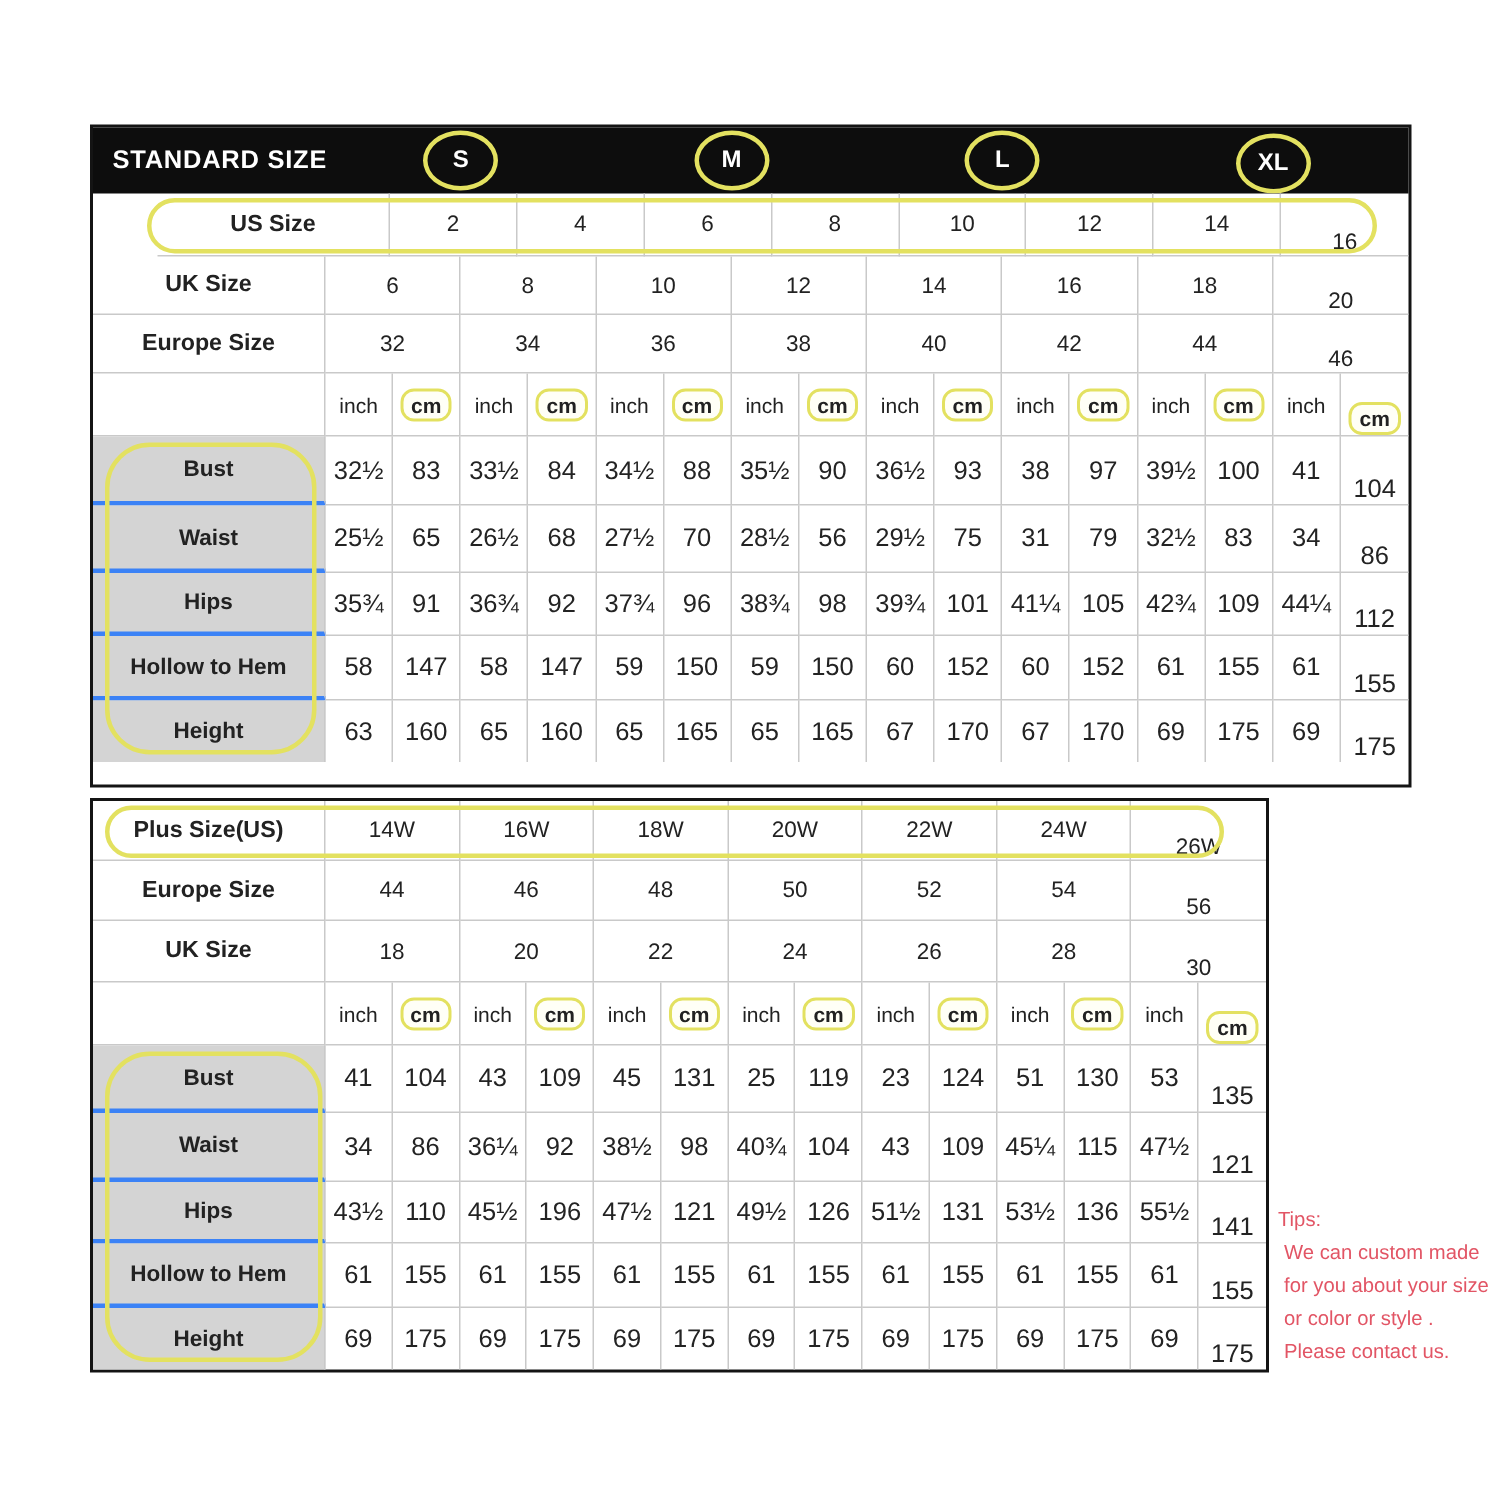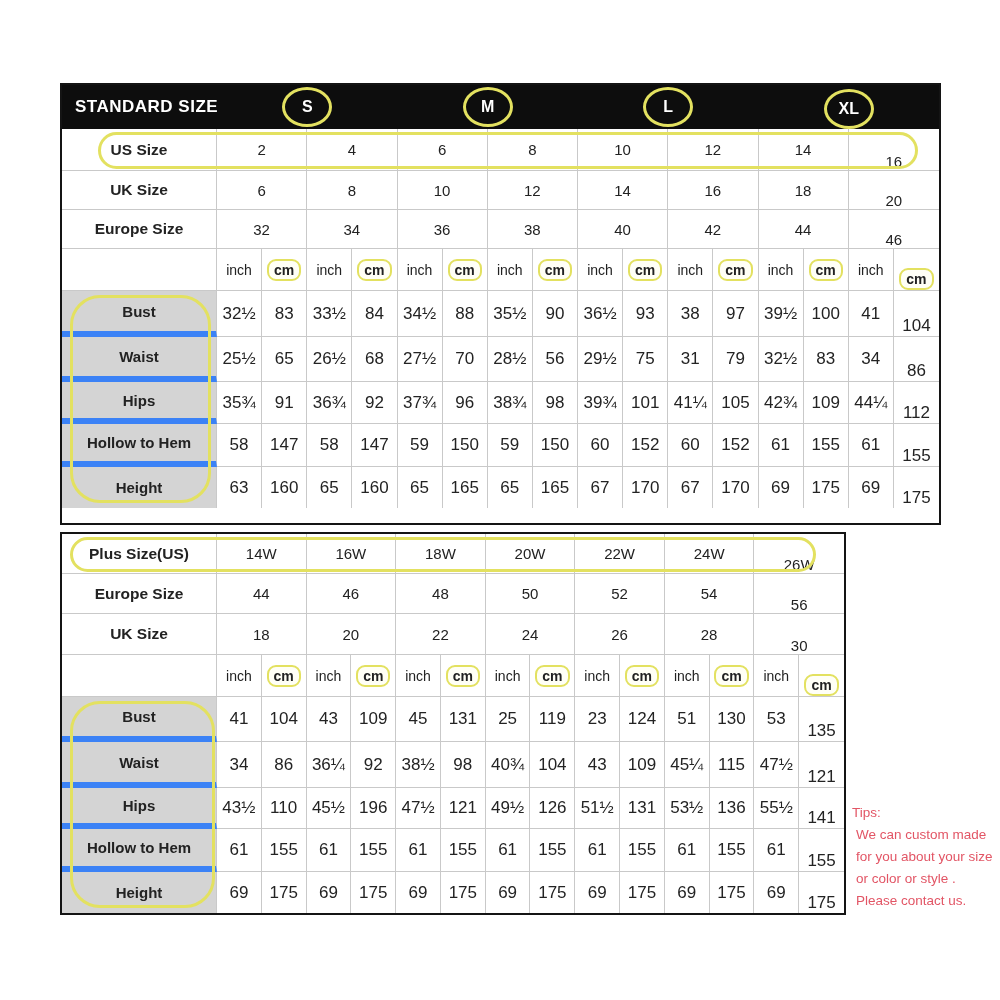--- a/index.html
+++ b/index.html
@@ -43,21 +43,21 @@
   }
   .rlabel { font-weight:bold; font-size:15.5px; }
   .scell  { font-size:15px; }
   .ucell  { font-size:14px; }
   .cmbox {
     display:inline-block; border:2.5px solid var(--yellow,#e3e160);
     border-radius:9px; padding:1px 5px; font-size:14px; background:rgba(255,255,220,.25);font-weight:bold;
   }
   .mlabel {
     background:var(--gray,#d4d4d4); font-weight:bold; font-size:15px;
-    border-bottom:6px solid #3b82f6; border-right:1px solid var(--grid,#c9c9c9);
+    border-bottom:3px solid #3b82f6; border-right:1px solid var(--grid,#c9c9c9);
   }
   .measures:last-child .mlabel { border-bottom:none; }
   .mcell { font-size:17px; color:#232323; }
 
   .ovl {
     position:absolute; pointer-events:none; z-index:5;
     border:3.5px solid var(--yellow,#e3e160); box-sizing:border-box;
   }
   #t1 .us-oval    { left:36px;  top:47px;  width:820px; height:37px; border-radius:20px; }
   #t1 .label-rect { left:8px;   top:210px; width:141px; height:208px; border-radius:30px; }
@@ -86,21 +86,21 @@
         <div class="cell hgroup">
           <span class="circle">M</span>
         </div>
         <div class="cell hgroup">
           <span class="circle">L</span>
         </div>
         <div class="cell hgroup">
           <span class="circle">XL</span>
         </div>
       </div>
-      <div class="row sizes" style="height: 42px;">
+      <div class="row sizes" style="height: 42px; padding-left: 43px;">
         <div class="cell rlabel">US Size</div>
         <div class="cell scell">2</div>
         <div class="cell scell">4</div>
         <div class="cell scell">6</div>
         <div class="cell scell">8</div>
         <div class="cell scell">10</div>
         <div class="cell scell">12</div>
         <div class="cell scell">14</div>
         <div class="cell scell">16</div>
       </div>

